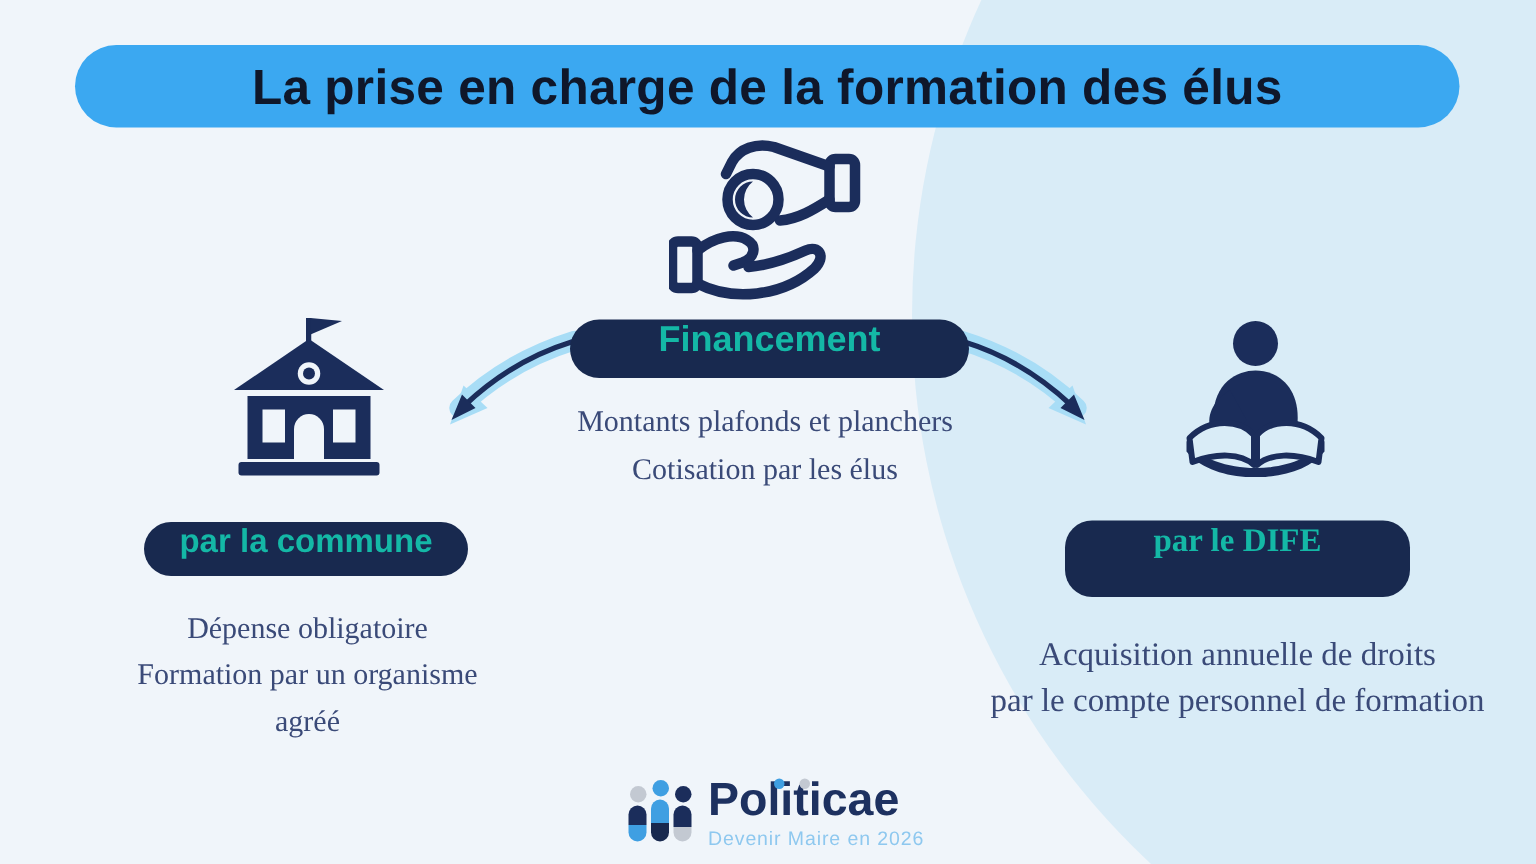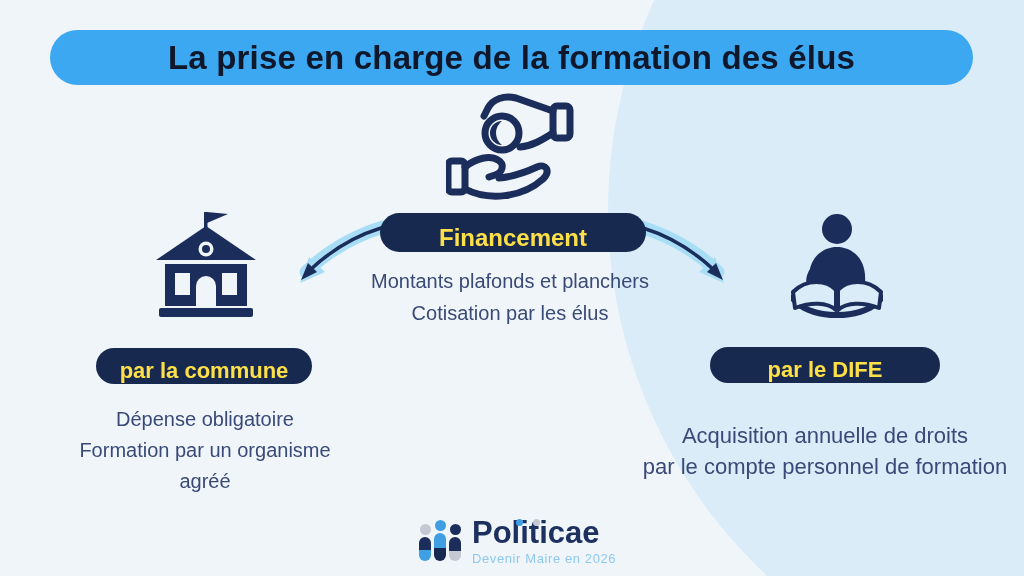--- a/index.html
+++ b/index.html
@@ -17,27 +17,27 @@
     position:absolute; left:50px; top:30px; width:923px; height:55px;
     background:#3BA8F1; border-radius:28px;
     display:flex; align-items:center; justify-content:center;
   }
   .banner h1 {
     margin:0; color:#0f172a; font-size:33px; font-weight:bold; letter-spacing:0.2px;
   }
   .icon-abs { position:absolute; }
   .pill {
     position:absolute; background:#18294F; border-radius:20px;
-    display:flex; align-items:flex-end; justify-content:center;
-    color:#fde047; font-weight:bold;
+    display:flex; align-items:flex-start; justify-content:center;
+    color:#14b8a6; font-weight:bold;
   }
   .pill-financement { left:380px; top:213px; width:266px; height:39px; font-size:24px; }
   .pill-commune     { left:96px;  top:348px; width:216px; height:36px; font-size:22px; border-radius:18px; }
-  .pill-dife        { left:710px; top:347px; width:230px; height:36px; font-size:22px; border-radius:18px; }
-  .lines { position:absolute; text-align:center; color:#3A4A78; }
+  .pill-dife        { left:710px; top:347px; width:230px; height:51px; font-size:22px; border-radius:18px;font-family:Liberation Serif, serif; }
+  .lines { position:absolute; text-align:center; color:#3A4A78;font-family:Liberation Serif, serif; }
   .lines-center { left:333px; top:265px; width:354px; font-size:20px; line-height:32px; }
   .lines-left   { left:25px;  top:404px; width:360px; font-size:20px; line-height:31px; }
   .lines-right  { left:642px; top:420px; width:366px; font-size:22px; line-height:31px; }
   .arrows-svg { position:absolute; left:0; top:0; }
   .footer { position:absolute; left:418px; top:517px; display:flex; }
   .logo-mark { position:relative; width:46px; height:50px; }
   .fig { position:absolute; width:12px; }
   .fig .head { width:11px; height:11px; border-radius:50%; margin:0 auto; }
   .fig .bod { width:12px; height:24px; border-radius:6px; margin-top:2px; }
   .fig1 { left:1px; top:7px; }

